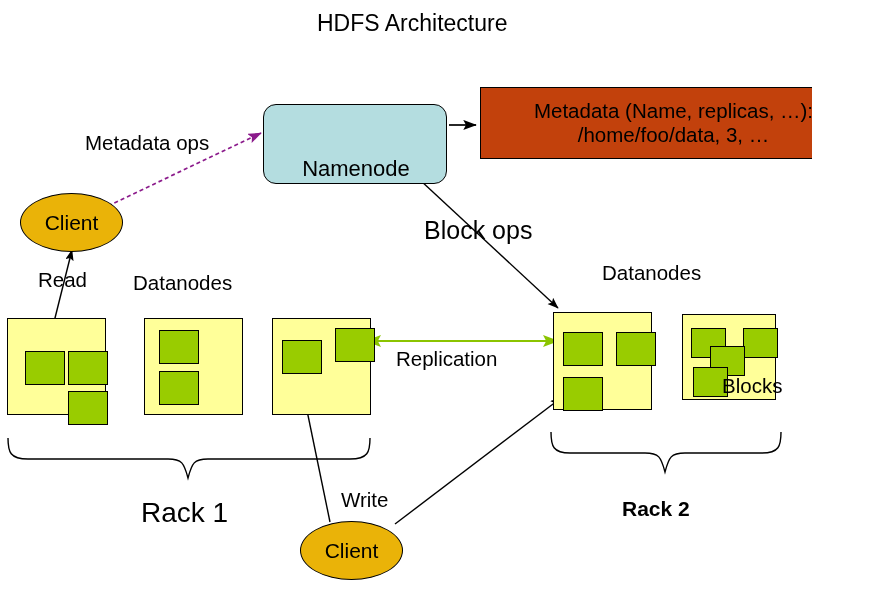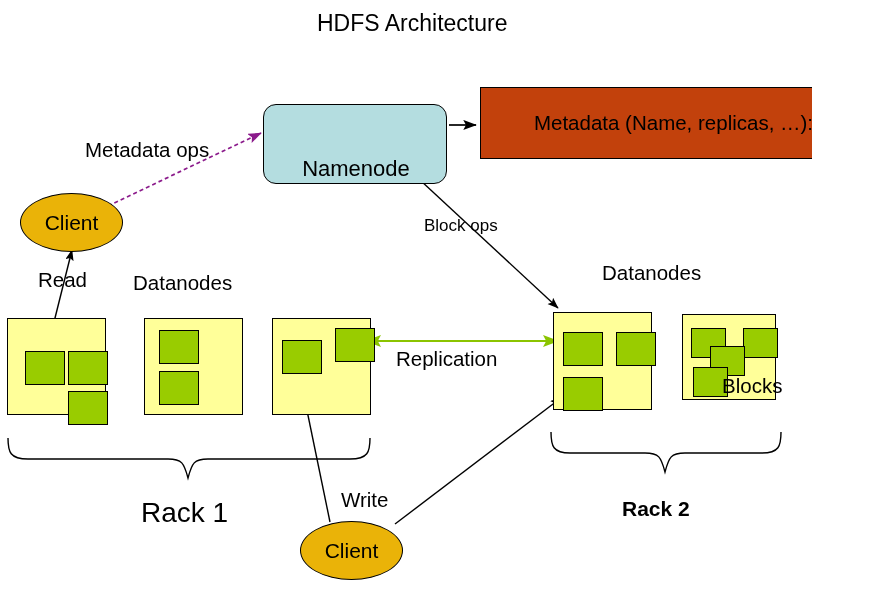--- a/index.html
+++ b/index.html
@@ -118,22 +118,22 @@
     border: 1.8px solid #000000;
     box-sizing: border-box;
   }
   #dn1 { left: 7px;   top: 318px; width: 99px;  height: 97px; }
   #dn2 { left: 144px; top: 318px; width: 99px;  height: 97px; }
   #dn3 { left: 272px; top: 318px; width: 99px;  height: 97px; }
   #dn4 { left: 553px; top: 312px; width: 99px;  height: 98px; }
   #dn5 { left: 682px; top: 314px; width: 94px;  height: 86px; }
 
   #replication-label { font-size: 20.5px; left: 396px; top: 347px; }
-  #blockops-label    { font-size: 17px; left: 424px; top: 216px; }
-  #metadataops-label { font-size: 20.5px; left: 85px;  top: 138px; }
+  #blockops-label    { font-size: 25px; left: 424px; top: 216px; }
+  #metadataops-label { font-size: 20.5px; left: 85px;  top: 131px; }
   #read-label        { font-size: 20.5px; left: 38px;  top: 268px; }
   #write-label       { font-size: 20.5px; left: 341px; top: 488px; }
   #datanodes-left    { font-size: 20.5px; left: 133px; top: 271px; }
   #datanodes-right   { font-size: 20.5px; left: 602px; top: 261px; }
   #blocks-label      { font-size: 20.5px; left: 722px; top: 374px; }
   #rack1-label       { font-size: 28px;   left: 141px; top: 497px; }
   #rack2-label       { font-size: 21px;   left: 622px; top: 497px; font-weight: bold; }
 </style>
 </head>
 <body>
@@ -178,20 +178,21 @@
     <path d="M551,432 C551,446 553,453 570,453 L645,453 C659,453 661,457 665,472
              C669,457 671,453 685,453 L762,453 C779,453 781,446 781,432" fill="none" stroke="#000000" stroke-width="1.4"></path>
   </svg>
 
   <div id="namenode-box">
     <div id="namenode-label" class="node-label">Namenode</div>
   </div>
 
   <div id="metadata-box">
     <div class="meta-line">Metadata (Name, replicas, …):</div>
+    <div class="meta-line">/home/foo/data, 3, …</div>
   </div>
 
   <div class="client-ellipse" id="client-top">
     <span class="client-text">Client</span>
   </div>
   <div class="client-ellipse" id="client-bottom">
     <span class="client-text">Client</span>
   </div>
 
   <div class="datanode" id="dn1">

